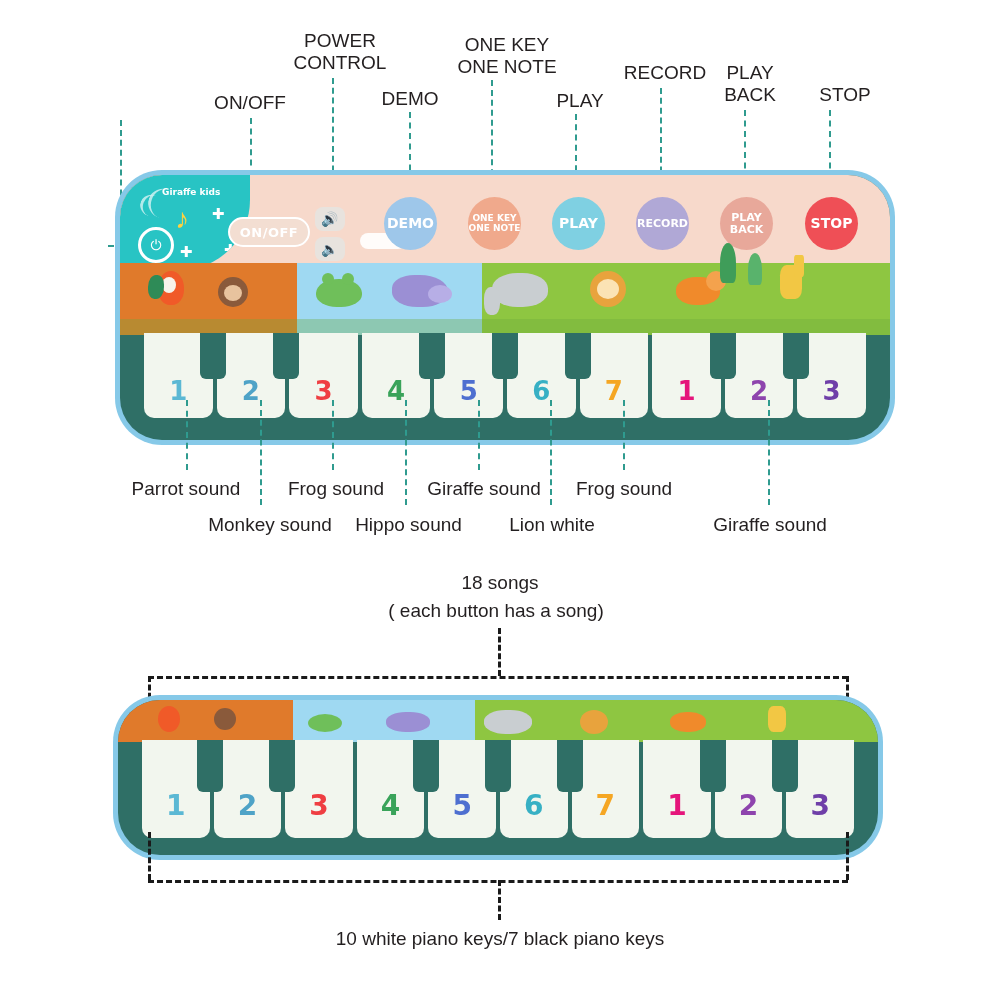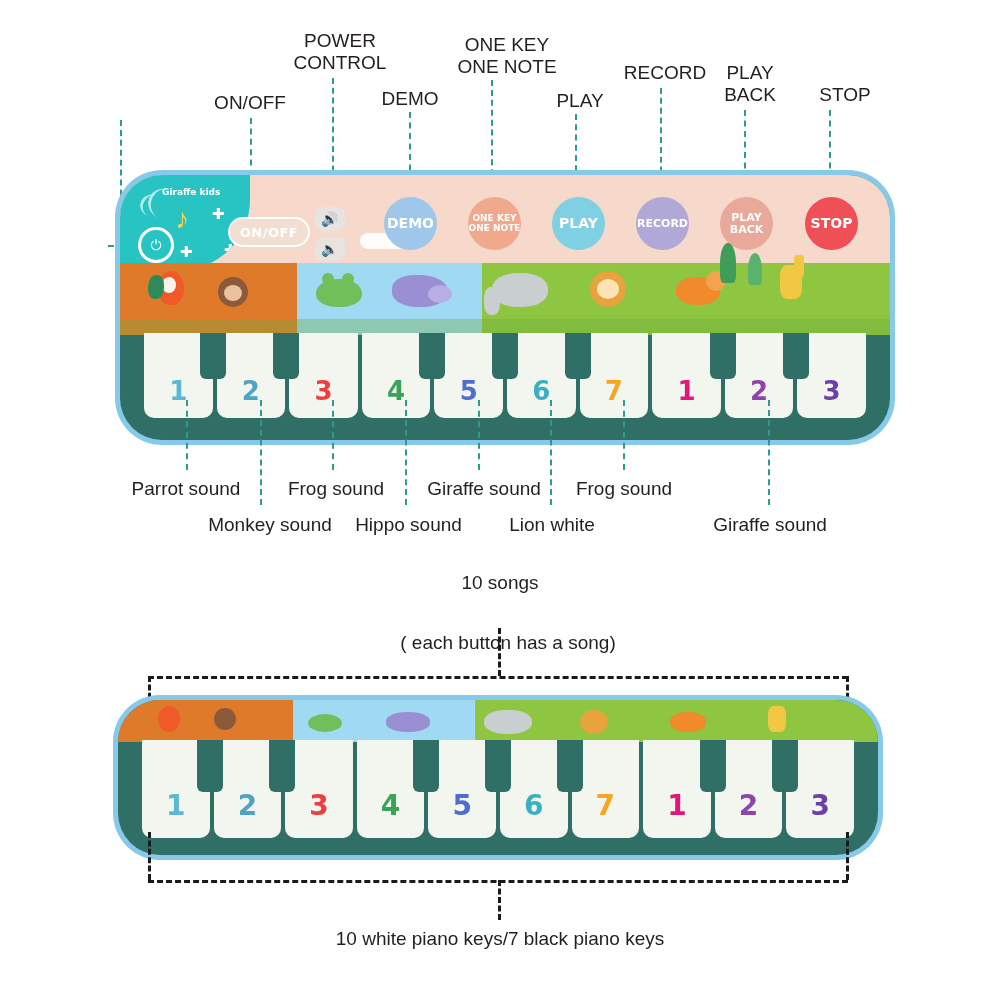--- a/index.html
+++ b/index.html
@@ -372,22 +372,22 @@
 
   <div class="lbl" style="left:116px; top:478px; width:140px;">Parrot sound</div>
   <div class="lbl" style="left:190px; top:514px; width:160px;">Monkey sound</div>
   <div class="lbl" style="left:272px; top:478px; width:128px;">Frog sound</div>
   <div class="lbl" style="left:336px; top:514px; width:145px;">Hippo sound</div>
   <div class="lbl" style="left:404px; top:478px; width:160px;">Giraffe sound</div>
   <div class="lbl" style="left:482px; top:514px; width:140px;">Lion white</div>
   <div class="lbl" style="left:558px; top:478px; width:132px;">Frog sound</div>
   <div class="lbl" style="left:690px; top:514px; width:160px;">Giraffe sound</div>
 
-  <div class="lbl" style="left:400px; top:572px; width:200px;">10 songs</div>
-  <div class="lbl" style="left:378px; top:600px; width:260px;margin-top:32px;">( each button has a song)</div>
+  <div class="lbl" style="left:400px; top:572px; width:200px;">18 songs</div>
+  <div class="lbl" style="left:366px; top:600px; width:260px;">( each button has a song)</div>
 
   <div class="dash-blk-v" style="left:498px; top:628px; height:48px;"></div>
   <div class="dash-blk-h" style="left:148px; top:676px; width:700px;"></div>
   <div class="dash-blk-v" style="left:148px; top:676px; height:48px;"></div>
   <div class="dash-blk-v" style="left:846px; top:676px; height:48px;"></div>
 
   <div class="mat2">
     <div class="mat2-scene">
       <div style="position:absolute;left:40px;top:6px;width:22px;height:26px;background:#f05a28;border-radius:50%;"></div>
       <div style="position:absolute;left:96px;top:8px;width:22px;height:22px;background:#8a5a3b;border-radius:50%;"></div>

